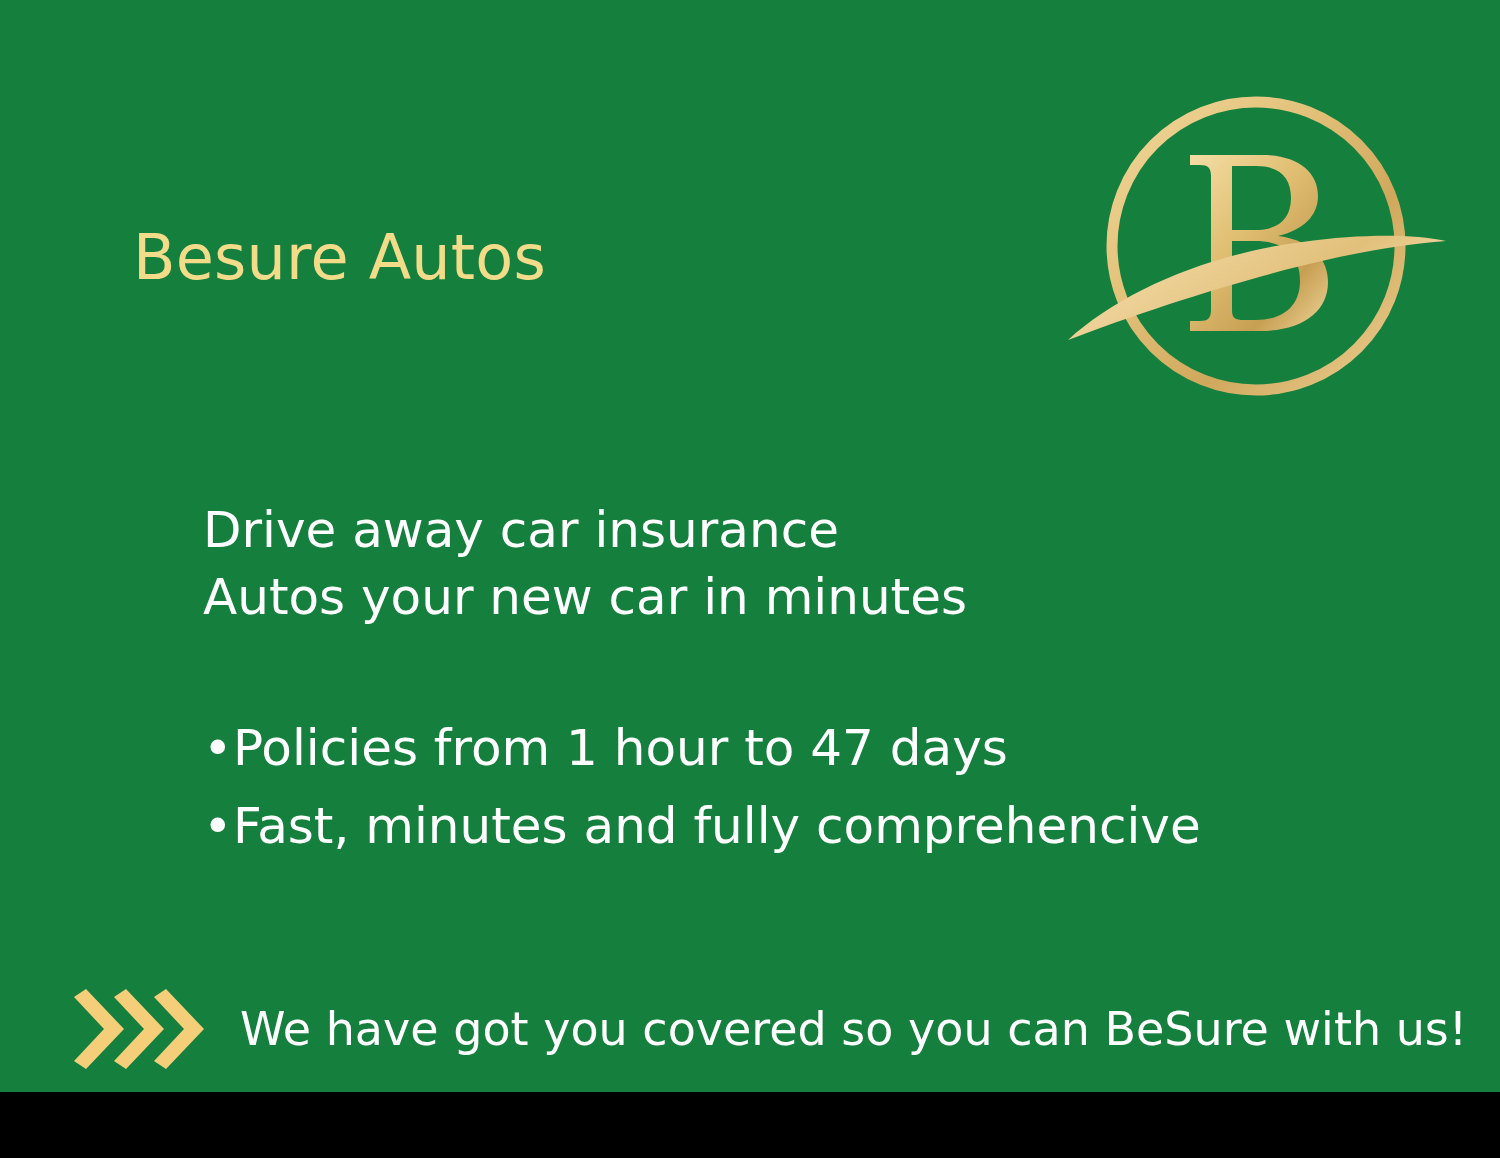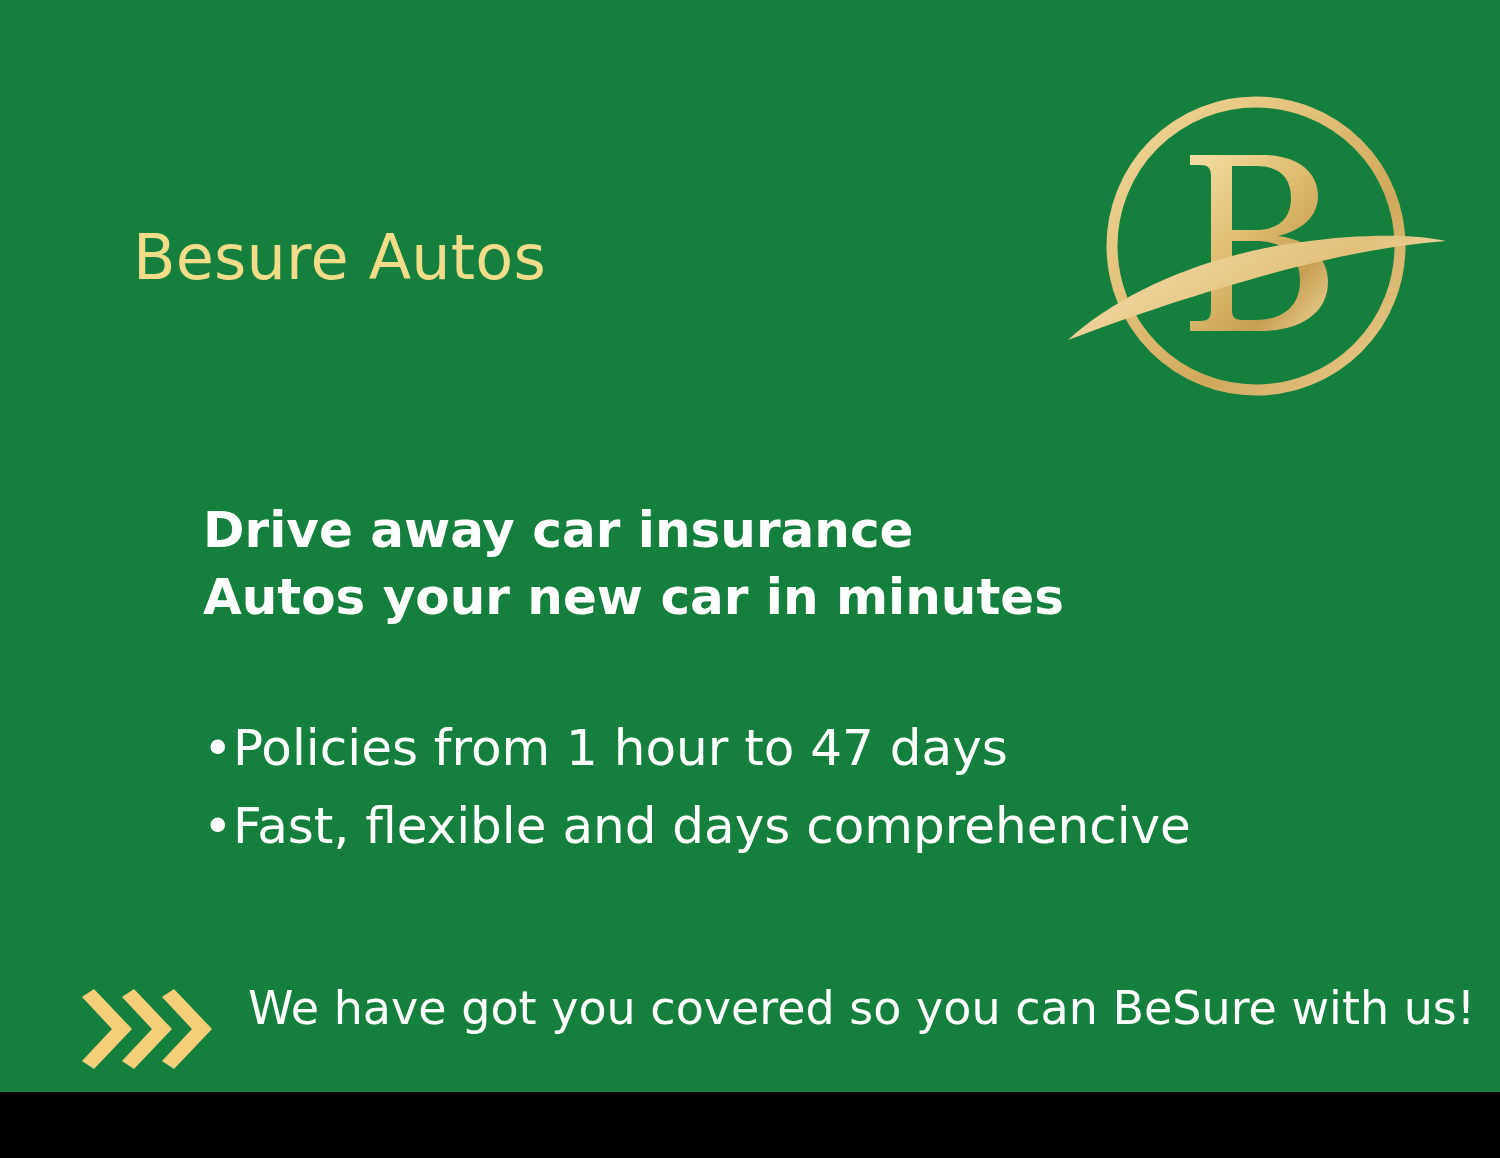--- a/index.html
+++ b/index.html
@@ -46,21 +46,21 @@
   
   #lead-block {
     position: absolute;
     left: 203px;
     top: 497px;
     width: 1100px;
   }
   .lead-line {
     font-family: "DejaVu Sans", "Liberation Sans", sans-serif;
     font-size: 50px;
-    font-weight: 700;
+    font-weight: 400;
     line-height: 1.34;
     color: #FFFFFF;
     white-space: nowrap;
   }
 
   #bullet-block {
     position: absolute;
     left: 203px;
     top: 715px;
     width: 1200px;
@@ -84,23 +84,24 @@
     font-size: 50px;
     font-weight: 400;
     color: #FFFFFF;
     white-space: nowrap;
     line-height: 1.35;
   }
 
   
   #footer-row {
     position: absolute;
-    left: 80px;
+    left: 72px;
     top: 985px;
     display: flex;
+    align-items: center;
     height: 88px;
   }
   #chevrons {
     display: flex;
     align-items: center;
     gap: 2px;
     flex: 0 0 auto;
     margin-right: 36px;
   }
   #chevrons svg { display: block; }
@@ -188,21 +189,21 @@
     <div class="lead-line">Autos your new car in minutes</div>
   </div>
 
   <div id="bullet-block">
     <div class="bullet-row">
       <span class="bullet-dot">•</span>
       <span class="bullet-text">Policies from 1 hour to 47 days</span>
     </div>
     <div class="bullet-row">
       <span class="bullet-dot">•</span>
-      <span class="bullet-text">Fast, flexible and days comprehencive</span>
+      <span class="bullet-text">Fast, minutes and fully comprehencive</span>
     </div>
   </div>
 
   <div id="footer-row">
     <span id="chevrons">
       <svg width="132" height="80" viewBox="0 0 132 80" xmlns="http://www.w3.org/2000/svg" aria-hidden="true">
         <g fill="#F5CE79">
           <path d="M2 8 L14 0 L52 40 L14 80 L2 72 L32 40 Z"></path>
           <path d="M42 8 L54 0 L92 40 L54 80 L42 72 L72 40 Z"></path>
           <path d="M82 8 L94 0 L132 40 L94 80 L82 72 L112 40 Z"></path>

